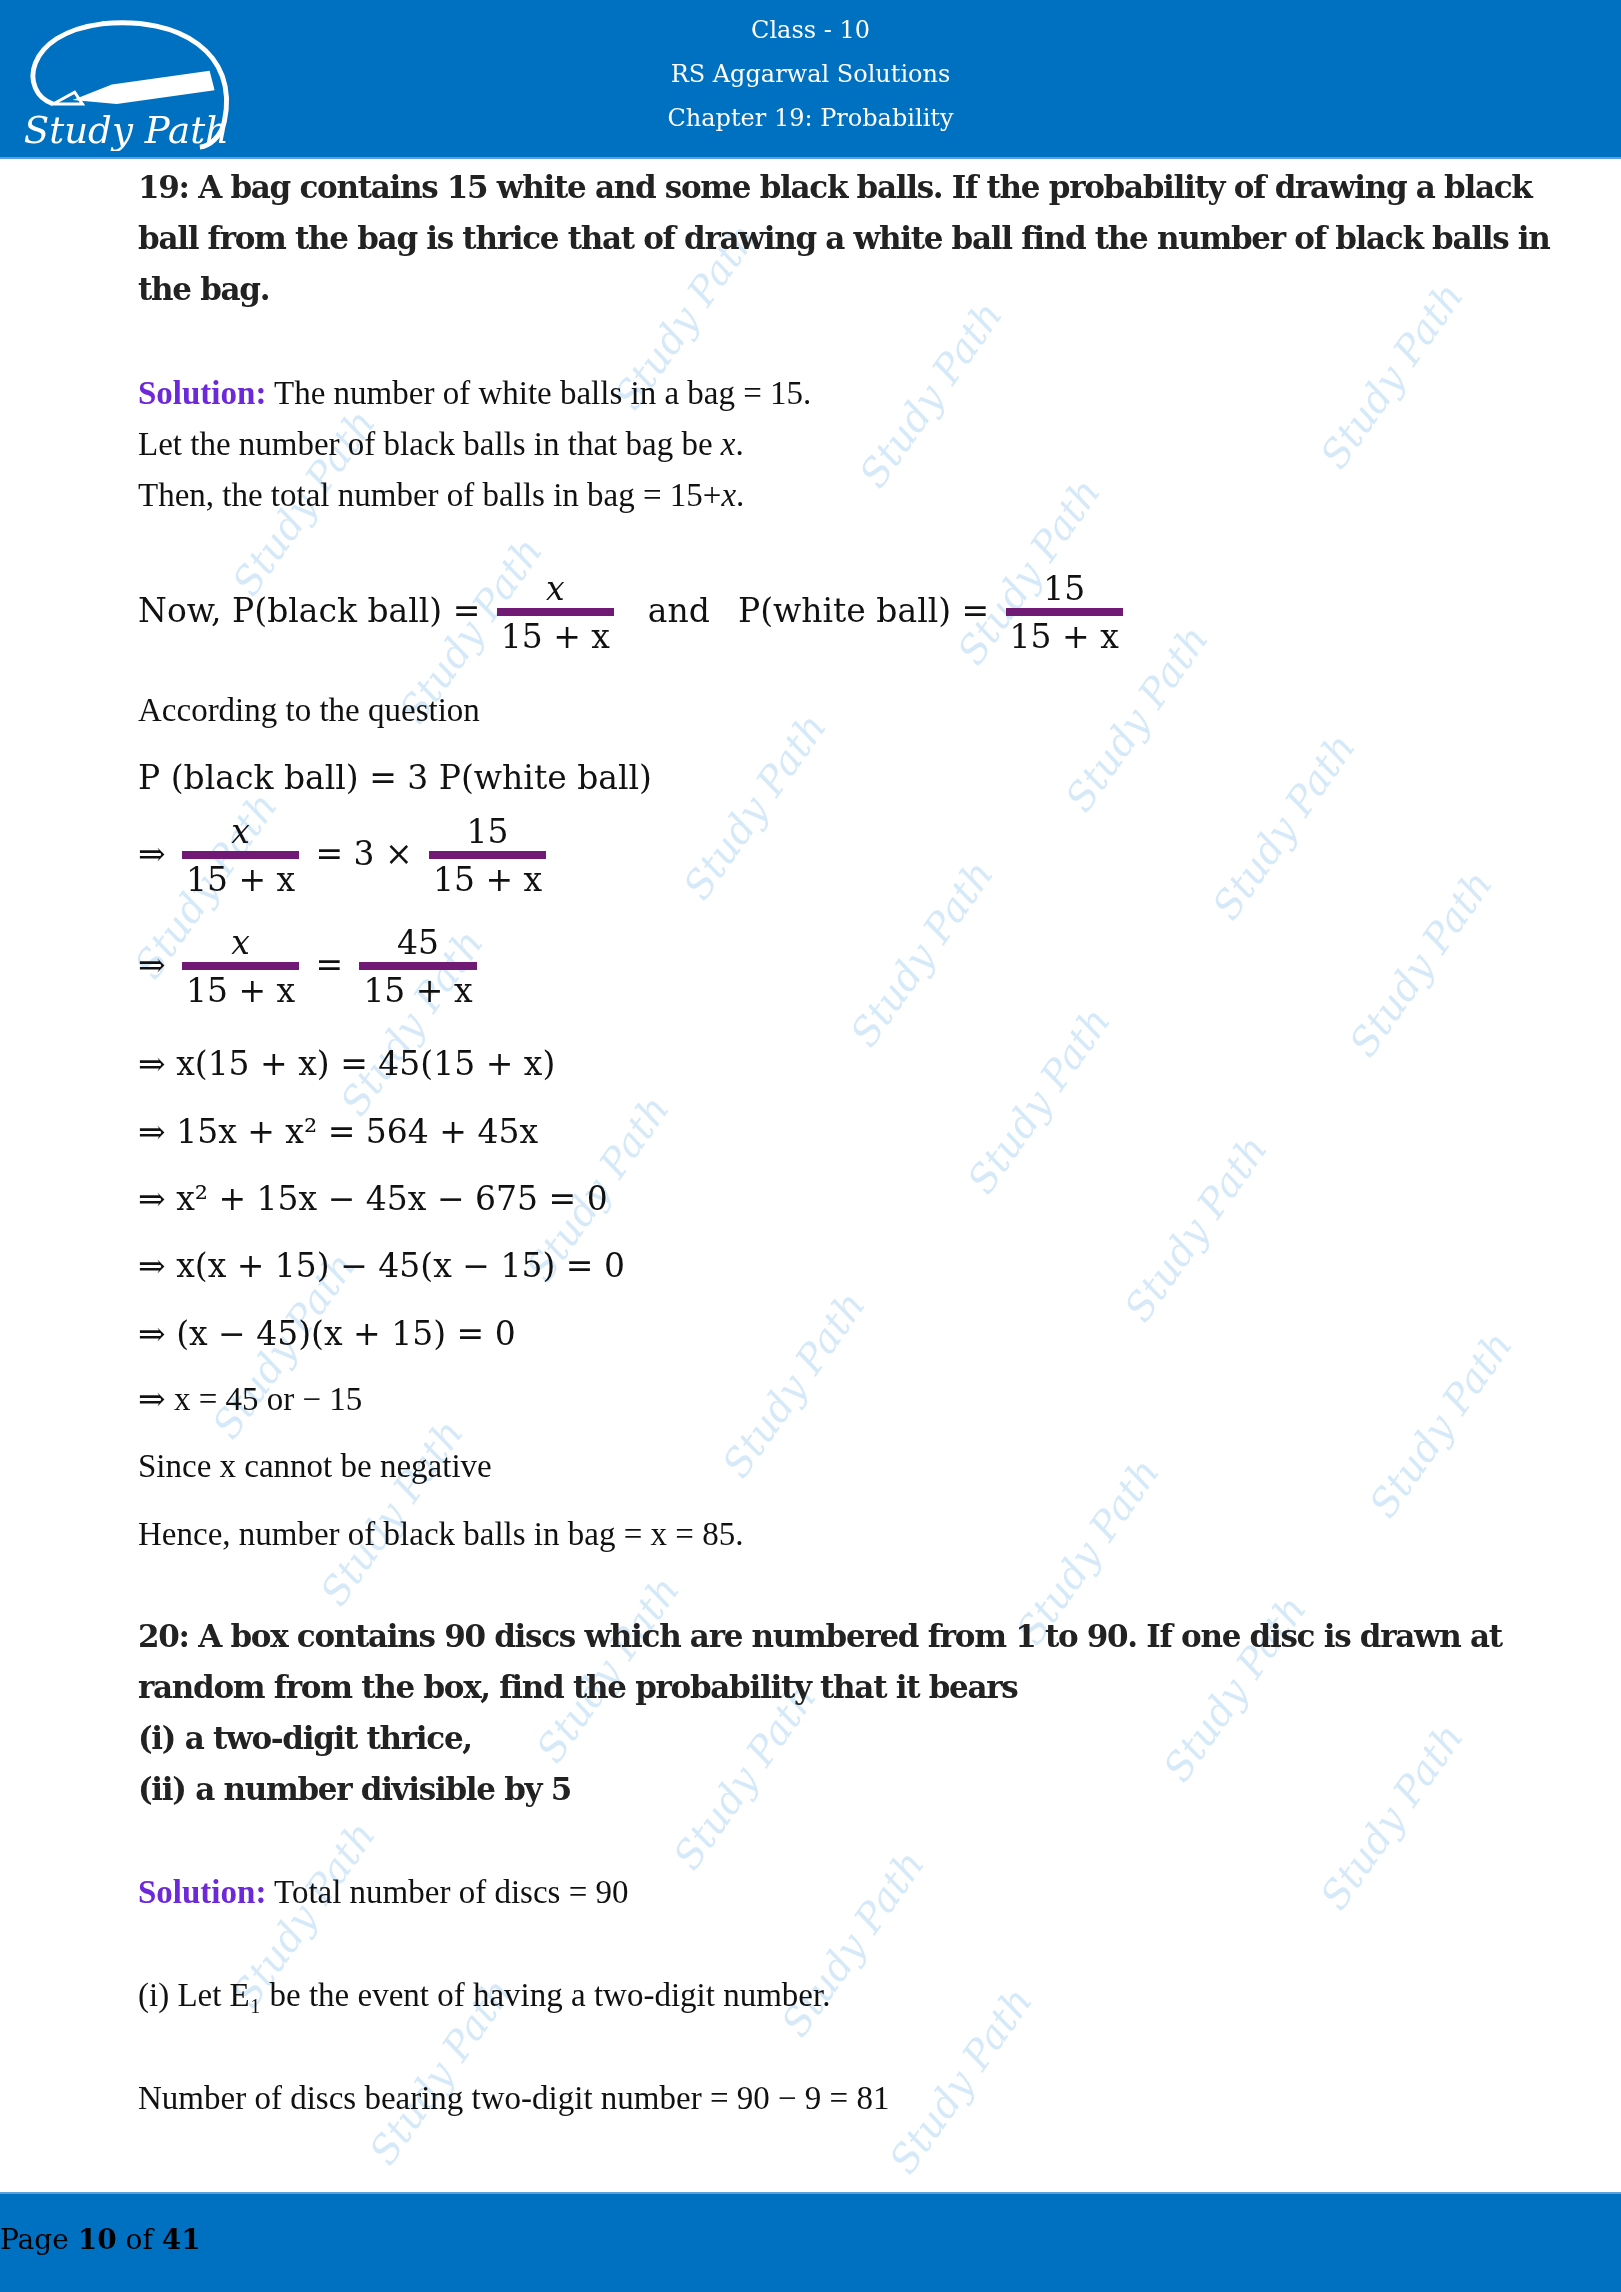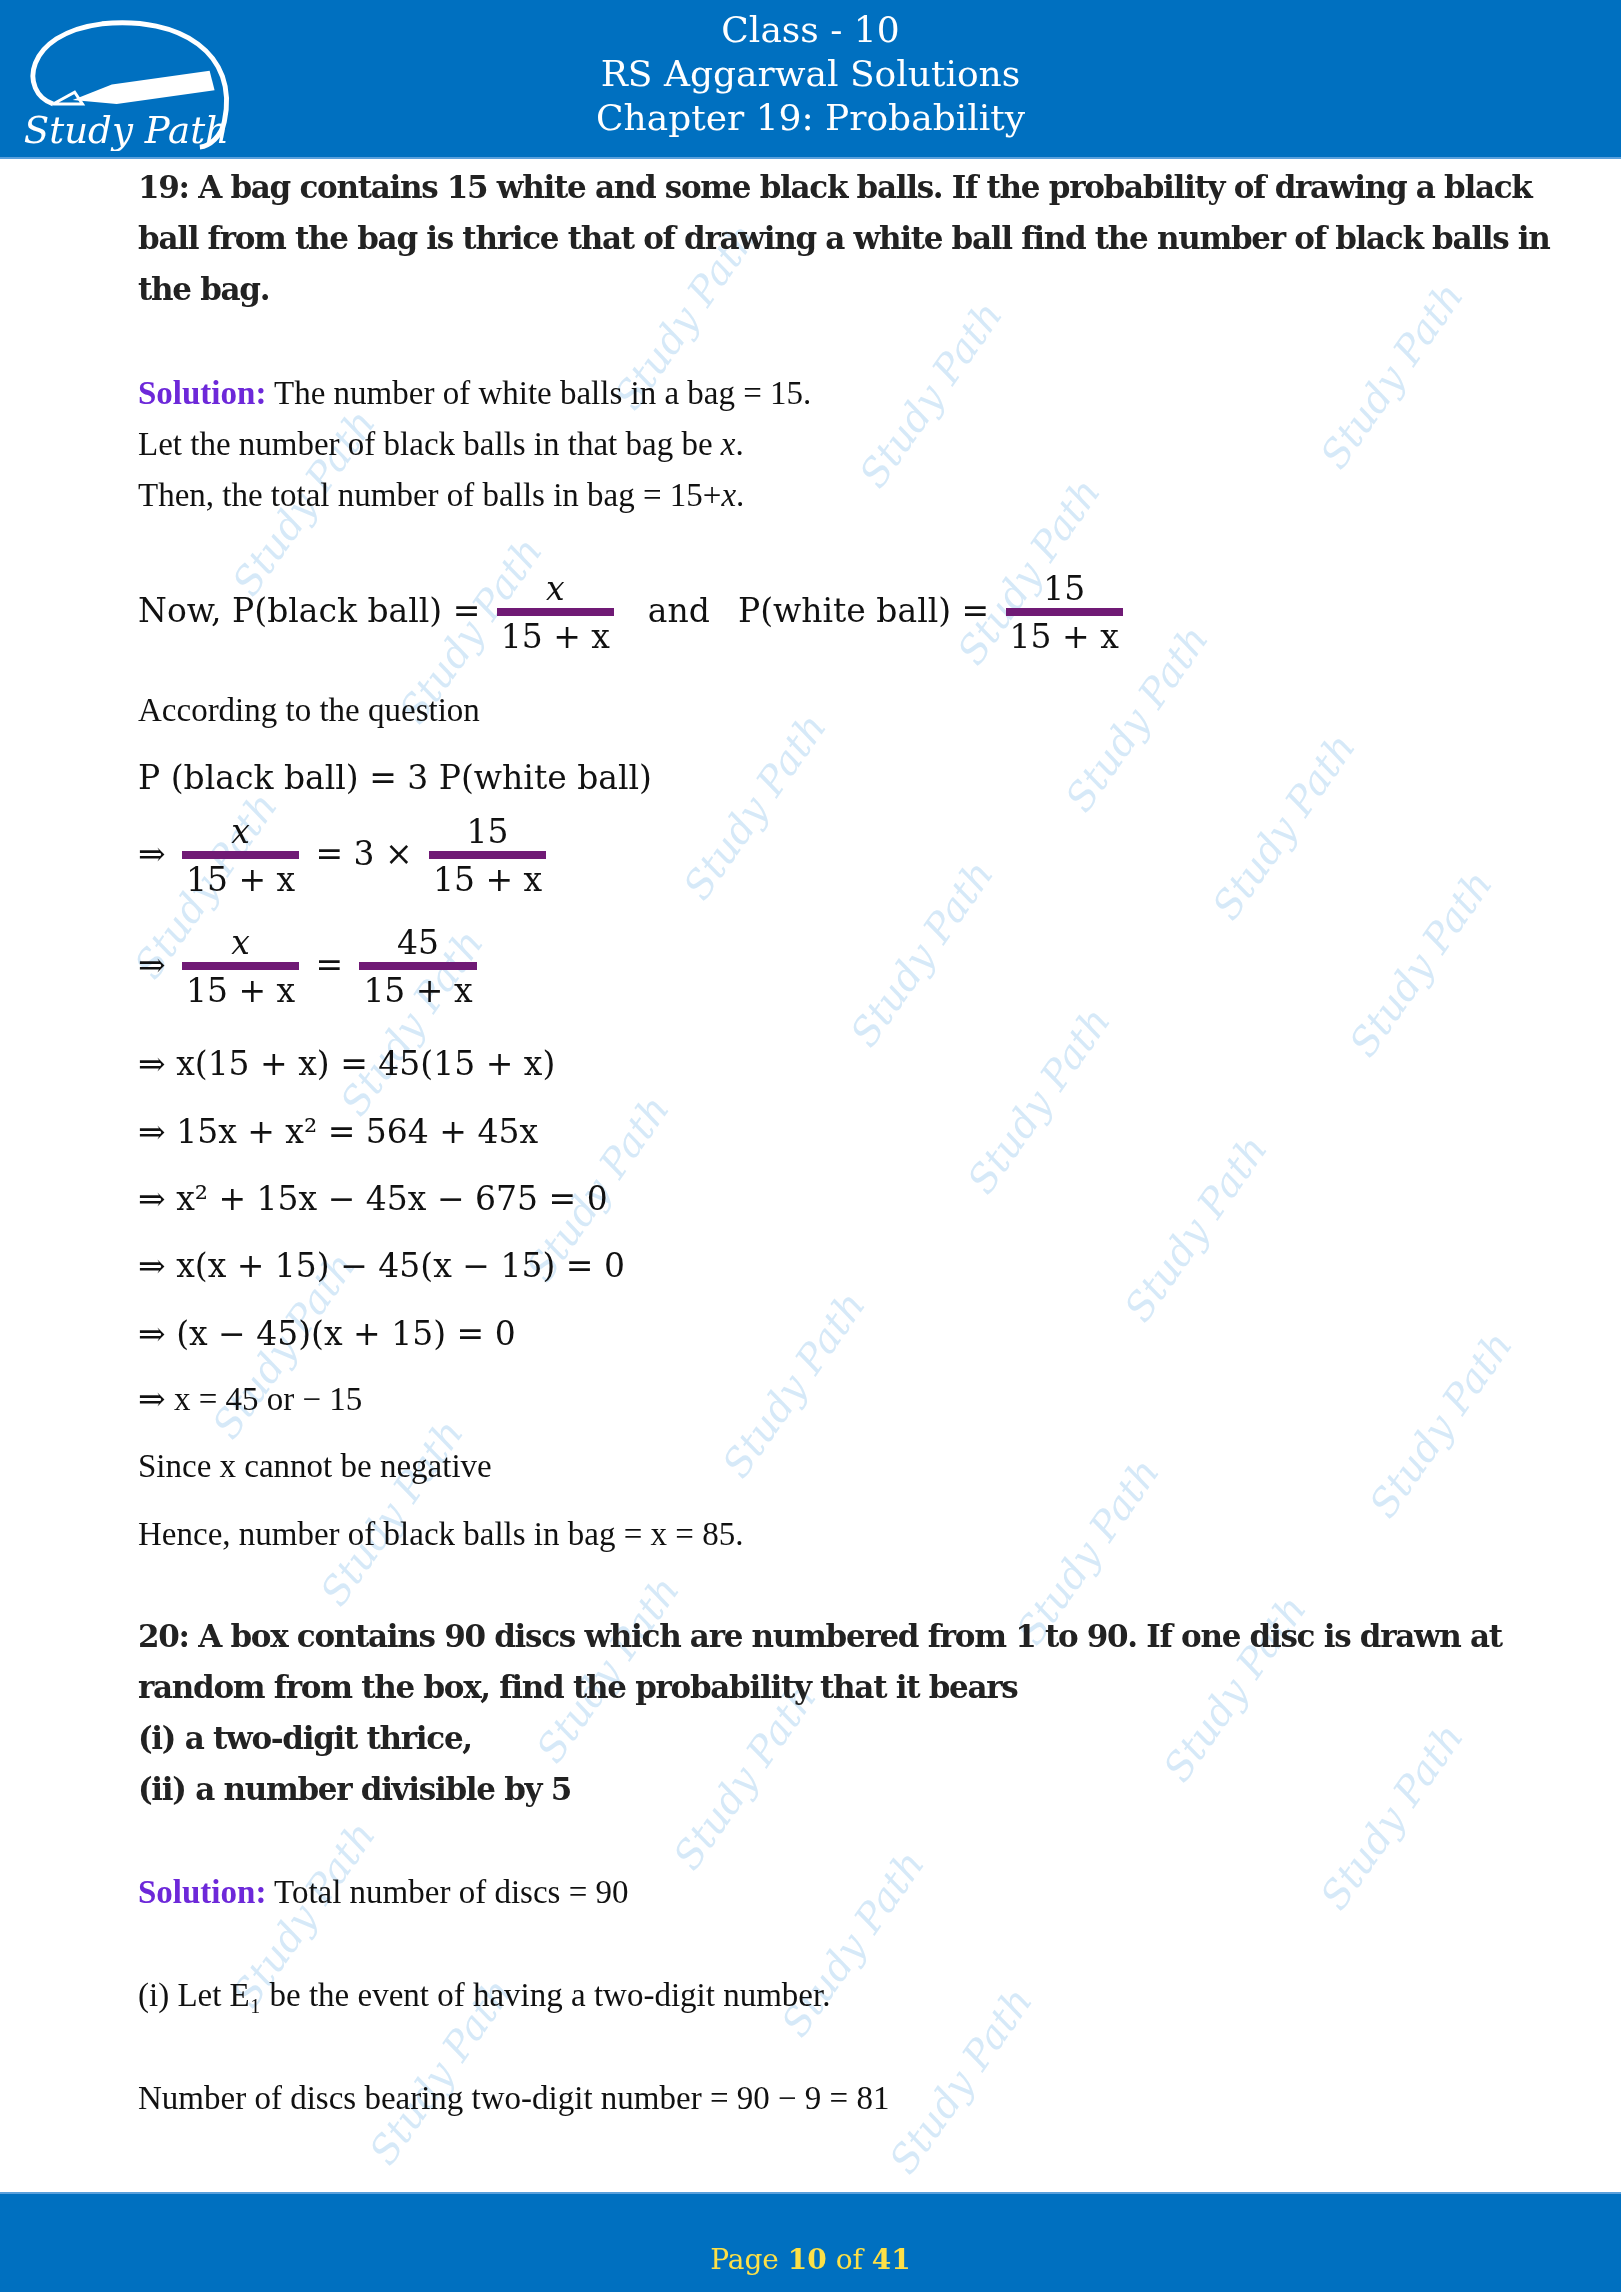--- a/index.html
+++ b/index.html
@@ -9,30 +9,30 @@
     font-family: "Liberation Serif", "DejaVu Serif", serif;
     color: #111;
   }
   .header {
     position: absolute; left: 0; top: 0; width: 1621px; height: 157px;
     background: #0070c0;
     border-bottom: 2.9px solid #5aa0dc;
   }
   .header-titles {
     position: absolute; left: 0; top: 7.8px; width: 1621px; text-align: center;
-    color: #ffffff; font-family: "DejaVu Serif", serif; font-size: 36px; line-height: 44px;
+    color: #ffffff; font-family: "DejaVu Serif", serif; font-size: 24px; line-height: 44px;
   }
   .logo { position: absolute; left: 13.7px; top: 13.7px; width: 225px; height: 137px; }
   .footer {
     position: absolute; left: 0; top: 2192px; width: 1621px; height: 101px;
     background: #0070c0; border-top: 2.9px solid #5aa0dc;
   }
   .footer-text {
-    position: absolute; left: 0; top: 29px; width: 1621px; text-align: center;
-    color: #fde047; font-family: "DejaVu Serif", serif; font-size: 28px; margin-top: 20px;
+    position: absolute; left: 0; top: 29px; width: 1621px; 
+    color: #000000; font-family: "DejaVu Serif", serif; font-size: 28px;
   }
   .footer-text b { font-weight: bold; }
   .content { position: absolute; left: 98px; top: 162px; width: 1431px; }
   .line { position: absolute; left: 0; white-space: nowrap; font-size: 33px; line-height: 39px; margin-left: 40px; }
   .question {
     font-family: "DejaVu Serif", serif; font-weight: bold; font-size: 31px;
     color: #222; letter-spacing: -1.3px;
   }
   .sol-label { color: #6d28d9; font-weight: bold; }
   .math { font-family: "DejaVu Serif", serif; }

